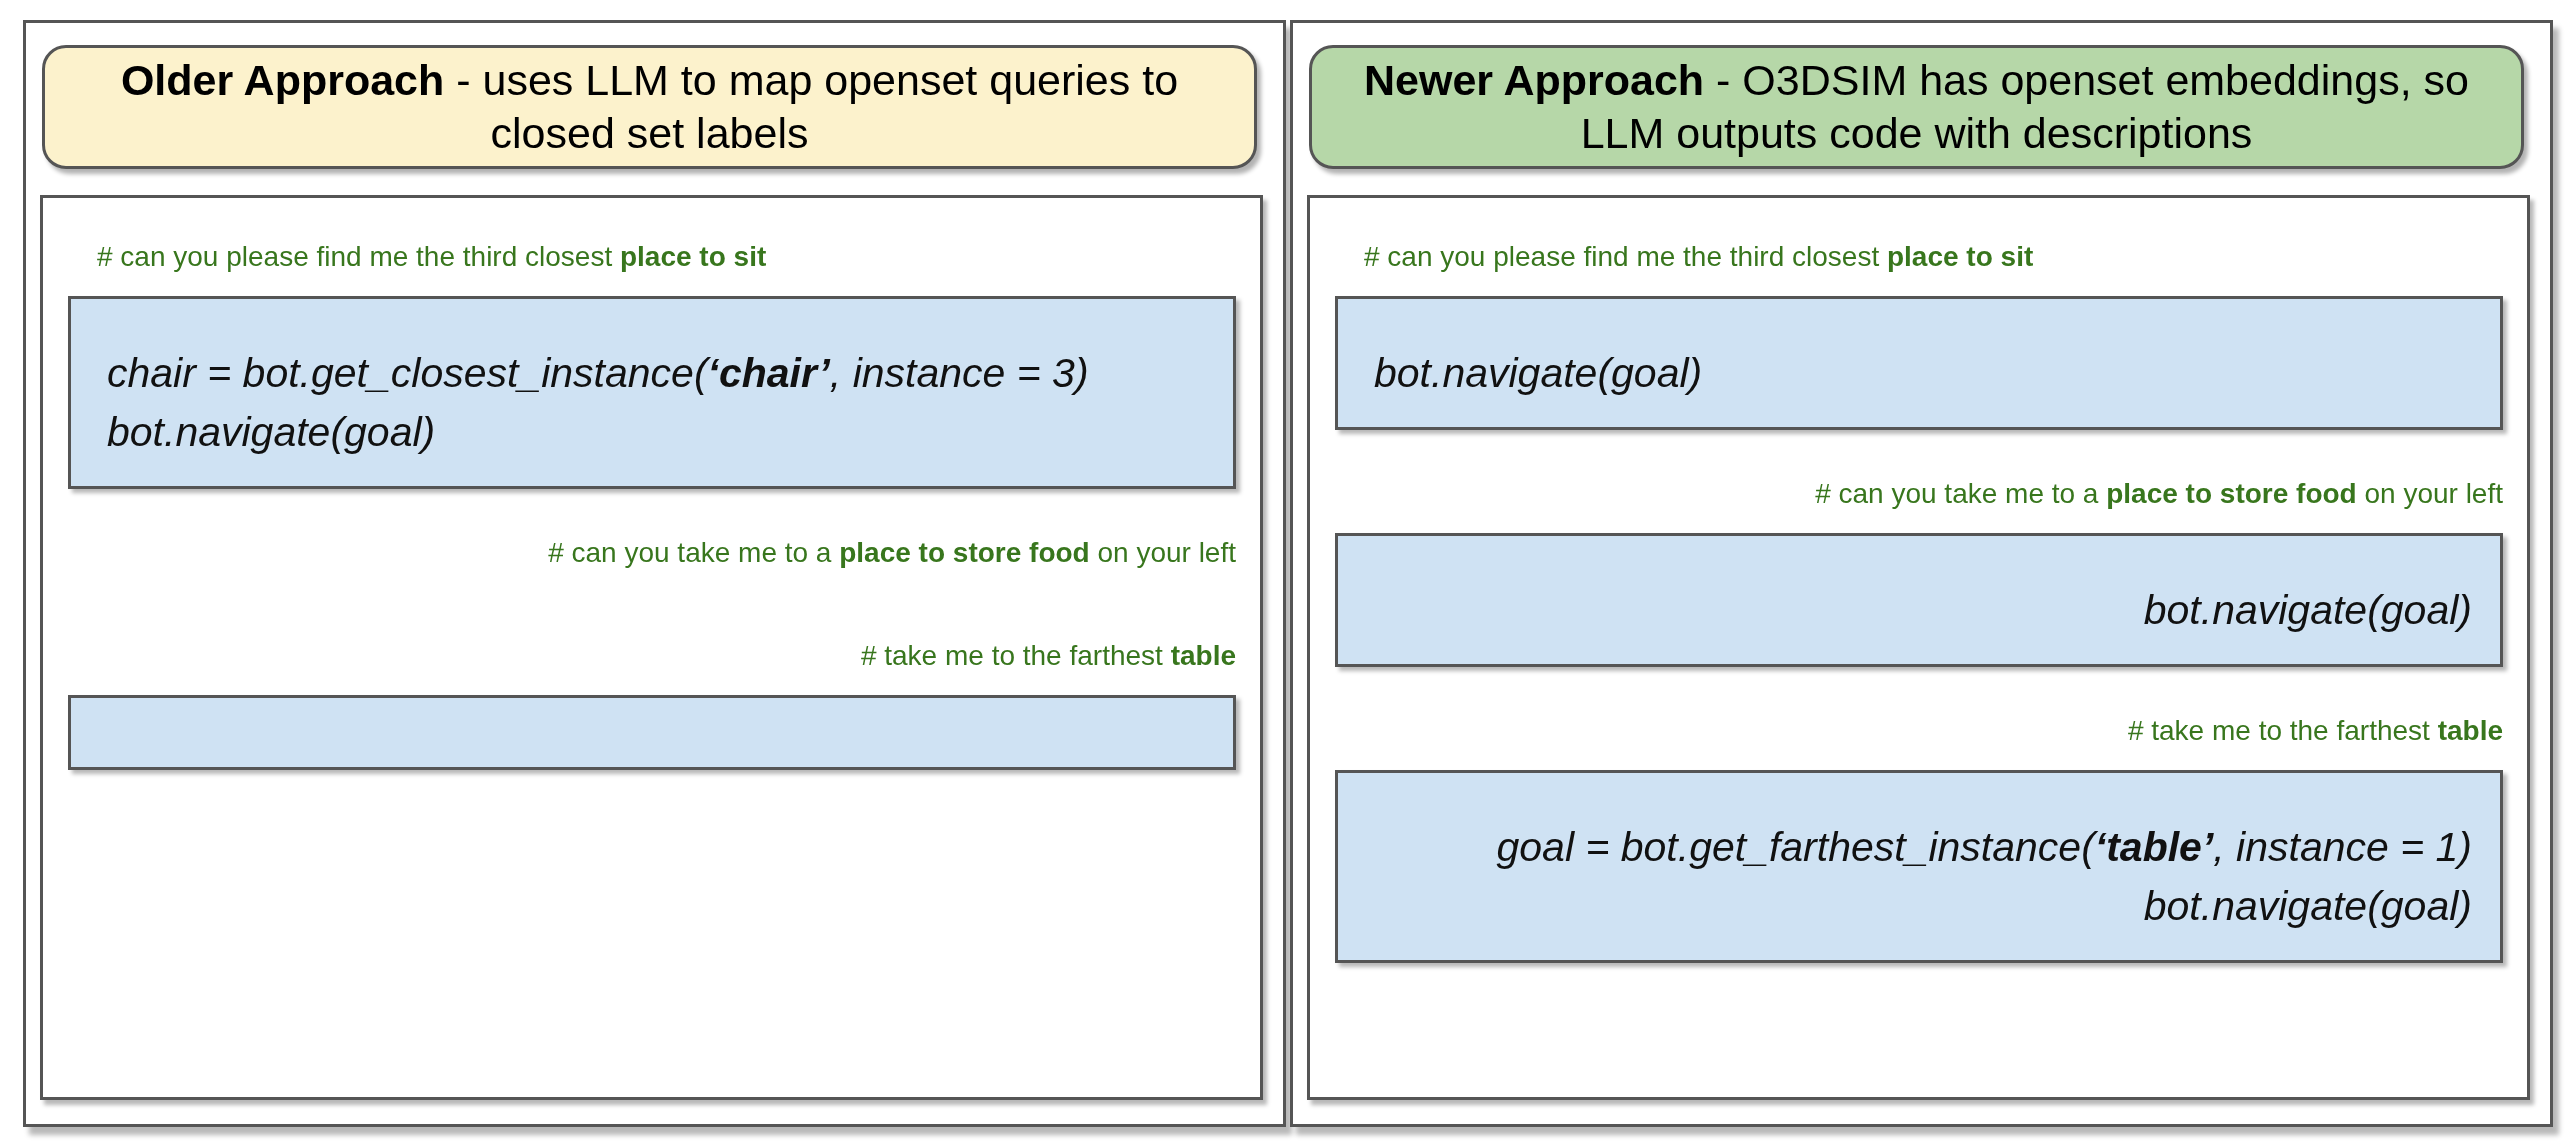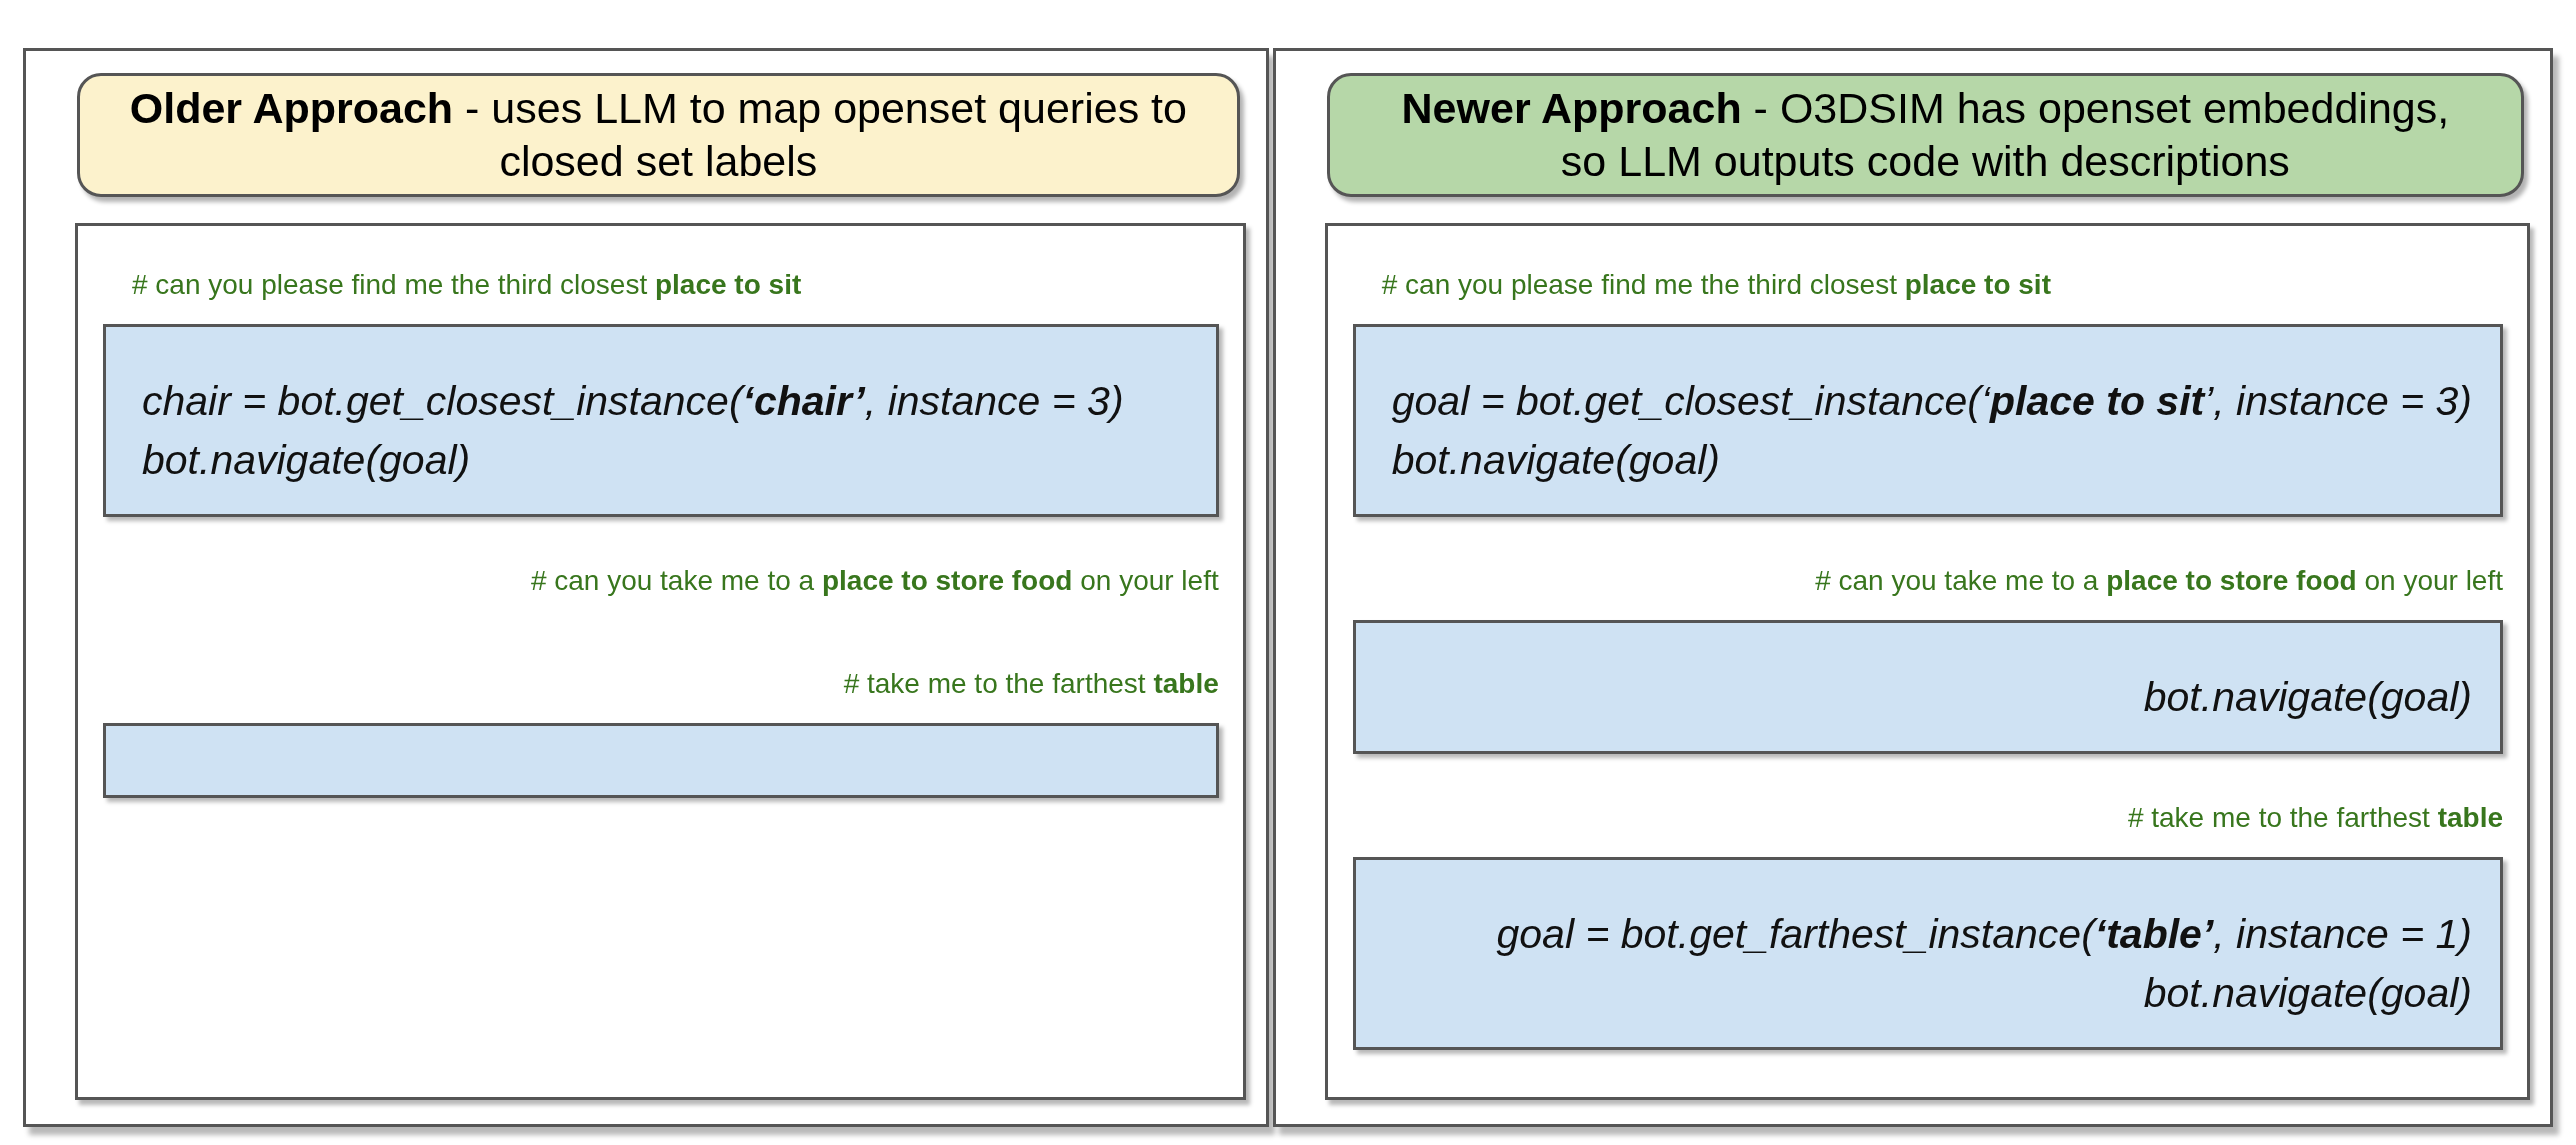--- a/index.html
+++ b/index.html
@@ -20,22 +20,21 @@
     display: flex;
     gap: 4px;
   }
   .panel {
     flex: 1 1 0;
     background: #ffffff;
     border: 3px solid var(--border-gray, #555555);
     box-shadow: 6px 8px 5px rgba(0,0,0,0.28);
     display: flex;
     flex-direction: column;
-    padding: 22px 20px 24px 49px;
-    margin-top: 28px;
+    padding: 22px 20px 24px 14px;
   }
   .panel-header {
     border: 3px solid var(--border-gray, #555555);
     border-radius: 24px;
     text-align: center;
     font-size: 43px;
     line-height: 53px;
     padding: 6px 49px;
     margin: 0 6px 26px 2px;
     color: #000000;
@@ -102,21 +101,20 @@
     </div>
   </section>
 
   <section class="panel">
     <header class="panel-header header-newer"><b>Newer Approach</b><span> - O3DSIM has openset embeddings, so LLM outputs code with descriptions</span></header>
     <div class="panel-body">
 
       <div class="example">
         <div class="comment"><span># can you please find me the third closest </span><b>place to sit</b></div>
         <div class="codebox">
-            <div class="code-line"><span>goal = bot.get_closest_instance(‘</span><b>place to sit</b><span>’, instance = 3)</span></div>
             <div class="code-line"><span>bot.navigate(goal)</span></div>
           </div>
       </div>
 
       <div class="example">
         <div class="comment"><span># can you take me to a </span><b>place to store food</b><span> on your left</span></div>
         <div class="codebox">
             <div class="code-line"><span>bot.navigate(goal)</span></div>
           </div>
       </div>

